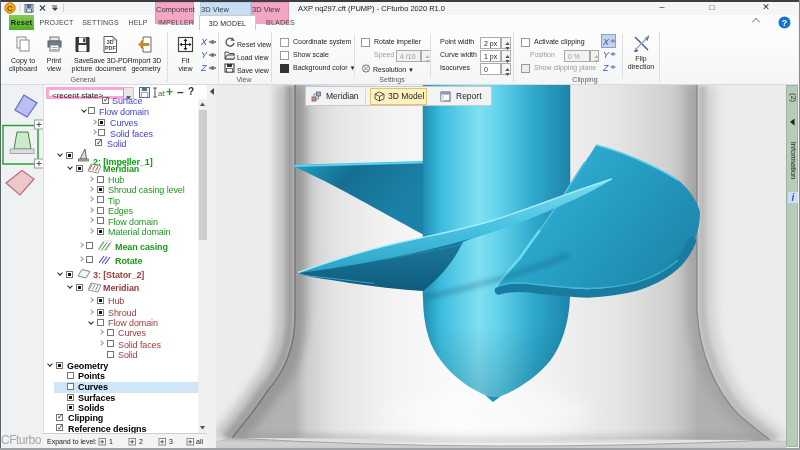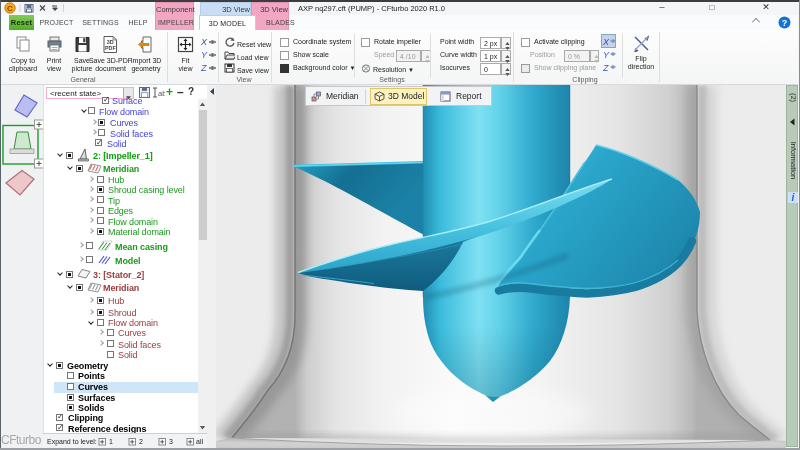--- a/index.html
+++ b/index.html
@@ -8,22 +8,22 @@
   .abs { position:absolute; }
   #win { position:relative; width:800px; height:450px; background:#f4f5f6; }
   .edge { position:absolute; z-index:60; }
   
   #titlebar { position:absolute; left:0; top:0; width:798px; height:15px; background:#f4f5f6; }
   .ttxt { position:absolute; top:3.5px; font-size:7.5px; color:#222; white-space:nowrap; }
   .winbtn { position:absolute; top:0; width:34px; height:15px; color:#333; font-size:9px;
     text-align:center; line-height:15px; }
   
   #tabrow { position:absolute; left:0; top:15px; width:798px; height:15px; background:#fafbfc; }
-  .ctxhdr { position:absolute; top:-13px; height:28px; font-size:7.5px; color:#3a3a3a;
-    text-align:right; line-height:14px; }
+  .ctxhdr { position:absolute; top:-13px; height:22px; font-size:7.5px; color:#3a3a3a;
+    text-align:left; line-height:14px; }
   .rtab { position:absolute; top:0; height:15px; font-size:7px; color:#444;
     text-align:center; line-height:16px; letter-spacing:.2px; }
   
   #ribbon { position:absolute; left:0; top:30px; width:798px; height:55px;
     background:linear-gradient(#fdfdfd,#f4f5f6); border-bottom:1px solid #d7d9db; }
   .gsep { position:absolute; top:2px; height:50px; width:1px; background:#dcdee0; }
   .glabel { position:absolute; top:46px; width:80px; text-align:center; font-size:7px; color:#5a5a5a; }
   .bigbtn { position:absolute; top:5px; text-align:center; font-size:7px; color:#222; line-height:8.5px; }
   .srow { position:absolute; font-size:7px; color:#222; white-space:nowrap; }
   .cb { position:absolute; width:9px; height:9px; background:#fff; border:1px solid #9a9a9a; }
@@ -249,21 +249,21 @@
         <rect x="34.5" y="35" width="9" height="9" fill="#fcfcfc" stroke="#9a9a9a"></rect>
         <path d="M39,37 v5 M36.5,39.5 h5" stroke="#555"></path>
         <rect x="34.5" y="74" width="9" height="9" fill="#fcfcfc" stroke="#9a9a9a"></rect>
         <path d="M39,76 v5 M36.5,78.5 h5" stroke="#555"></path>
         <path d="M6,98 L22,85.5 L34,94 L20,110 Z" fill="#eec7cb" stroke="#b0707a" stroke-width="1.2"></path>
       </svg>
       <div class="abs" style="left:1px;top:348px;width:42px;height:16px;color:#a9a9a9;font-size:12px;letter-spacing:-0.5px">CFturbo</div>
     </div>
     <div id="treepanel">
 
-      <div class="abs" style="left:2px;top:2px;width:88px;height:12px;background:#fff;border:1px solid #f9a8d4;font-size:8px;color:#222;line-height:11px;padding-left:3px">&lt;recent state&gt;</div>
+      <div class="abs" style="left:2px;top:2px;width:88px;height:12px;background:#fff;border:3px solid #f9a8d4;font-size:8px;color:#222;line-height:11px;padding-left:3px">&lt;recent state&gt;</div>
       <div class="abs" style="left:79px;top:3px;width:10px;height:10px;background:#e8e8e8;border-left:1px solid #ababab">
         <svg width="9" height="9" viewBox="0 0 9 9">
             <path d="M2,3.2 l2.5,3 l2.5,-3 z" fill="#444"></path>
           </svg></div>
       <svg class="abs" style="left:95px;top:2px" width="11" height="11" viewBox="0 0 11 11">
         <rect x="0.5" y="0.5" width="10" height="10" fill="#e8eefc" stroke="#5b6b8c"></rect>
         <rect x="3" y="0.5" width="5" height="3.4" fill="#5b6b8c"></rect>
         <rect x="2.4" y="5.8" width="6.4" height="4.4" fill="#fff" stroke="#5b6b8c" stroke-width="0.6"></rect>
         </svg>
       <svg class="abs" style="left:108px;top:2px" width="13" height="11" viewBox="0 0 13 11">
@@ -297,21 +297,21 @@
           <div class="trow blue" style="left:66px;top:43.5px">Solid faces</div>
         <div class="tboxc" style="left:51px;top:54px"></div>
           <div class="trow blue" style="left:63px;top:53.5px">Solid</div>
 
         <div class="arr-c" style="left:14px;top:66.5px"></div>
           <div class="tboxf" style="left:22px;top:66.5px"></div>
         <svg class="abs" style="left:33px;top:63px" width="13" height="14" viewBox="0 0 13 14">
             <path d="M3,11 L8,1 L9.5,11 Z" fill="#dcdcdc" stroke="#555" stroke-width="0.9"></path>
             <rect x="1.5" y="11" width="10" height="2" fill="#bbb" stroke="#555" stroke-width="0.7"></rect>
           </svg>
-        <div class="trow bold" style="left:49px;top:66px;color:#0aa00a">2: [Impeller_1]</div>
+        <div class="trow bold" style="left:49px;top:72px;color:#0aa00a">2: [Impeller_1]</div>
         <div class="arr-c" style="left:24px;top:79.5px"></div>
           <div class="tboxf" style="left:32px;top:79.5px"></div>
         <svg class="abs" style="left:43px;top:76.5px" width="15" height="13" viewBox="0 0 15 13">
             <path d="M1,9 L4,2 L14,4 L11,11 Z" fill="#fff" stroke="#777" stroke-width="0.8"></path>
             <path d="M2.5,8 L5,3 M5.5,8.6 L8,3.6 M8.5,9.2 L11,4.2" stroke="#c86a6a" stroke-width="1.1"></path>
           </svg>
         <div class="trow bold green" style="left:59px;top:79px">Meridian</div>
         <div class="arr-e" style="left:45px;top:91.5px"></div>
           <div class="tbox" style="left:53px;top:90.5px"></div>
           <div class="trow green" style="left:64px;top:90px">Hub</div>
@@ -335,21 +335,21 @@
         <svg class="abs" style="left:53px;top:154px" width="16" height="13" viewBox="0 0 16 13">
             <path d="M1,11 L6,2 L15,2 L10,11 Z" fill="#fff" stroke="#bbb" stroke-width="0.6"></path>
             <path d="M2,10 L7,3 M5,10.5 L10,3.5 M8,11 L13,4" stroke="#2a9a2a" stroke-width="1"></path>
           </svg>
         <div class="trow bold green" style="left:71px;top:157px">Mean casing</div>
         <div class="arr-e" style="left:35px;top:172px"></div>
           <div class="tbox" style="left:42px;top:171px"></div>
         <svg class="abs" style="left:53px;top:168px" width="16" height="13" viewBox="0 0 16 13">
             <path d="M2,10 L7,3 M5,10.5 L10,3.5 M8,11 L13,4" stroke="#5555e0" stroke-width="1.2"></path>
           </svg>
-        <div class="trow bold green" style="left:71px;top:171px">Model</div>
+        <div class="trow bold green" style="left:71px;top:171px">Rotate</div>
 
         <div class="arr-c" style="left:14px;top:185.5px"></div>
           <div class="tboxf" style="left:22px;top:185.5px"></div>
         <svg class="abs" style="left:33px;top:183px" width="14" height="12" viewBox="0 0 14 12">
             <path d="M1,8 L5,1.5 L13,3.5 L9,10 Z" fill="#f4f4f4" stroke="#777" stroke-width="0.9"></path>
           </svg>
         <div class="trow bold maroon" style="left:49px;top:185px">3: [Stator_2]</div>
         <div class="arr-c" style="left:24px;top:198.5px"></div>
           <div class="tboxf" style="left:32px;top:198.5px"></div>
         <svg class="abs" style="left:43px;top:195.5px" width="15" height="13" viewBox="0 0 15 13">

